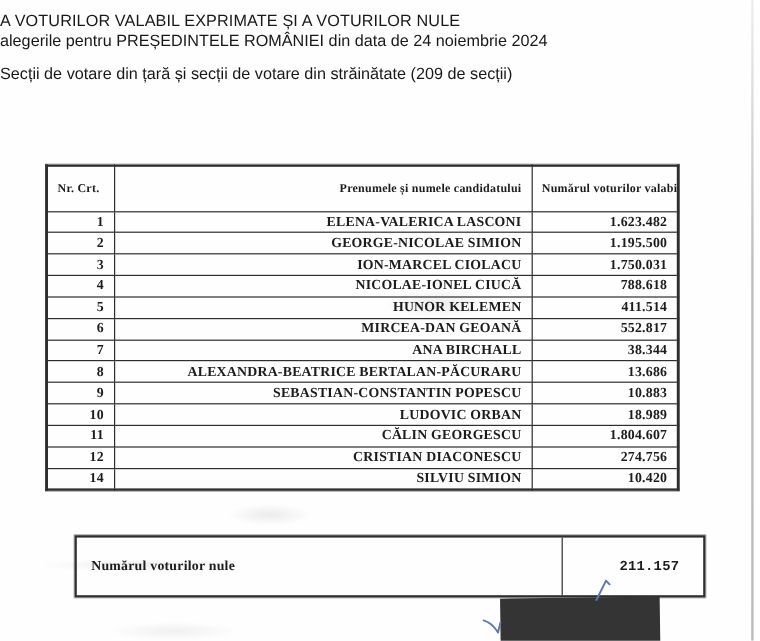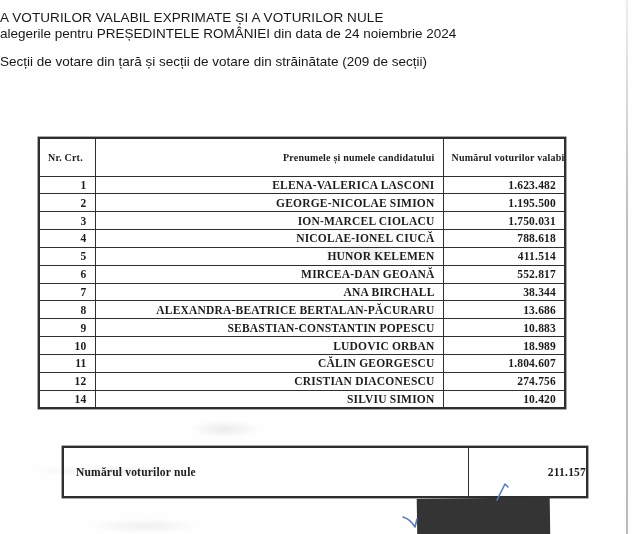--- a/index.html
+++ b/index.html
@@ -69,21 +69,21 @@
   .nule-box{
     position:absolute;left:38px;top:446px;width:526px;height:52px;
     border:2px solid #2e2e2e;box-shadow:0 0 0 .5px #555;
     box-sizing:border-box;
     display:flex;align-items:center;
     font-size:11.5px;font-weight:bold;letter-spacing:.2px;margin-left:24px;
   }
   .nule-label{flex:0 0 404px;padding-left:12px;box-sizing:border-box;}
   .nule-value{
     flex:1;align-self:stretch;display:flex;align-items:center;justify-content:flex-end;
-    border-left:1.5px solid #2e2e2e;padding-right:0;
+    border-left:1.5px solid #2e2e2e;padding-right:20px;font-family:Liberation Mono, monospace;
   }
   
   .redaction{
     position:absolute;left:417px;top:498px;width:133px;height:42px;
     background:#343434;
     transform:rotate(-.8deg);
   }
   .pen-svg{position:absolute;left:0;top:0;pointer-events:none;}
 </style>
 </head>

